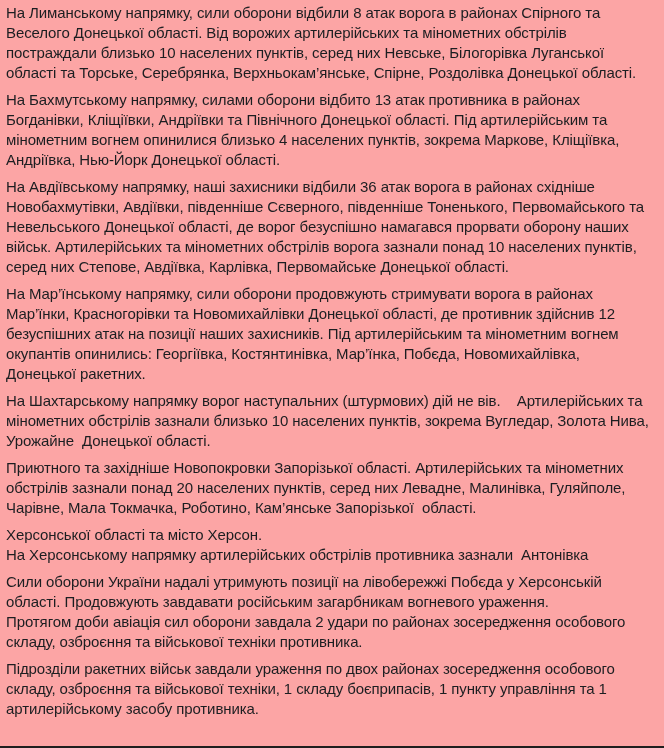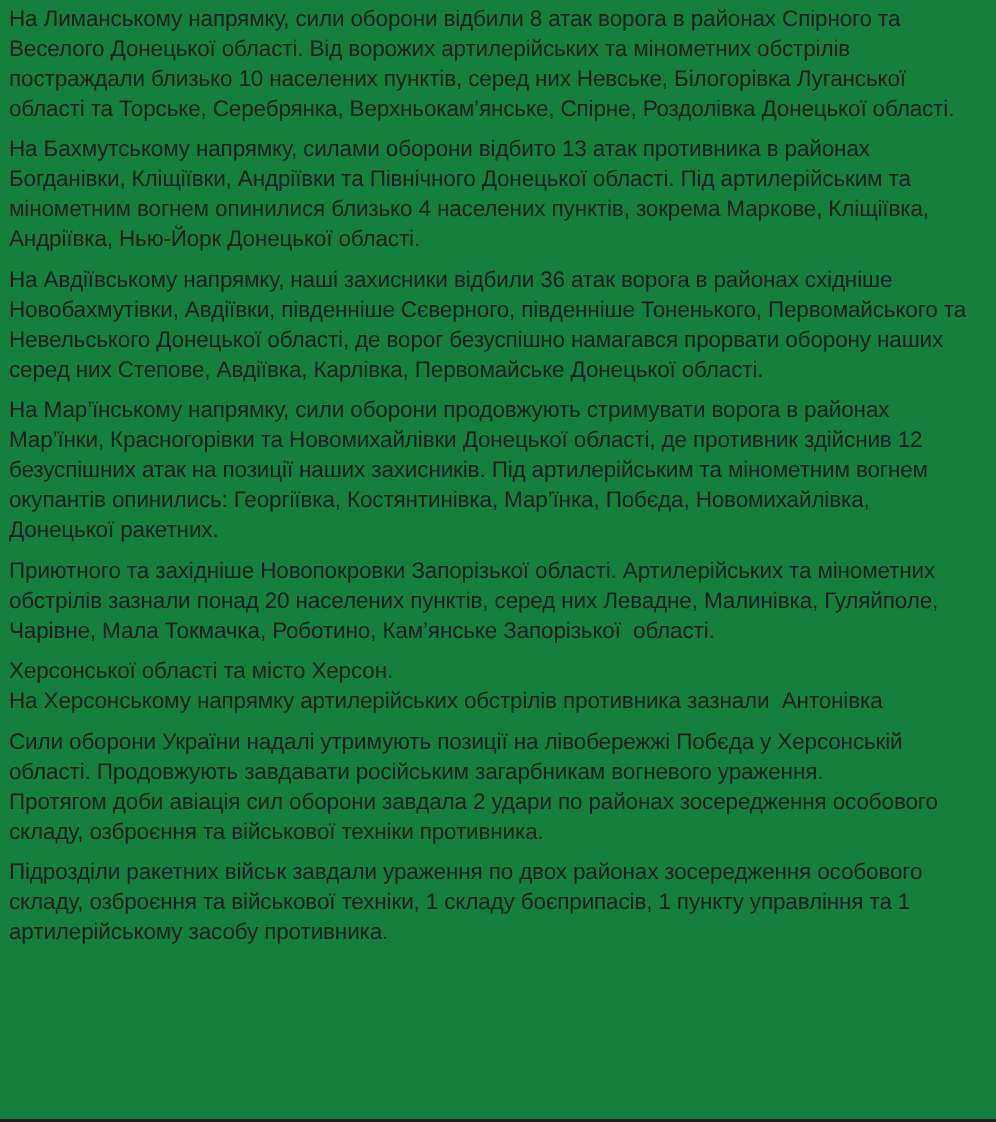--- a/index.html
+++ b/index.html
@@ -5,21 +5,21 @@
   html, body {
     margin: 0;
     padding: 0;
     background: #ffffff;
   }
   .page {
     position: relative;
     width: 664px;
     height: 748px;
     box-sizing: border-box;
-    background: #15803d;
+    background: #fca5a5;
     padding: 3px 10px 0 6px;
     border-bottom: 2px solid #1f1f1f;
     overflow: hidden;
     font-family: "Liberation Sans", sans-serif;
     font-size: 15px;
     line-height: 20px;
     letter-spacing: -0.1px;
     color: #1c1e21;
   }
   .para {
@@ -43,28 +43,34 @@
   <div class="para">
       <div class="line">На Бахмутському напрямку, силами оборони відбито 13 атак противника в районах</div>
       <div class="line">Богданівки, Кліщіївки, Андріївки та Північного Донецької області. Під артилерійським та</div>
       <div class="line">мінометним вогнем опинилися близько 4 населених пунктів, зокрема Маркове, Кліщіївка,</div>
       <div class="line">Андріївка, Нью-Йорк Донецької області.</div>
     </div>
   <div class="para">
       <div class="line">На Авдіївському напрямку, наші захисники відбили 36 атак ворога в районах східніше</div>
       <div class="line">Новобахмутівки, Авдіївки, південніше Сєверного, південніше Тоненького, Первомайського та</div>
       <div class="line">Невельського Донецької області, де ворог безуспішно намагався прорвати оборону наших</div>
+      <div class="line">військ. Артилерійських та мінометних обстрілів ворога зазнали понад 10 населених пунктів,</div>
       <div class="line">серед них Степове, Авдіївка, Карлівка, Первомайське Донецької області.</div>
     </div>
   <div class="para">
       <div class="line">На Мар’їнському напрямку, сили оборони продовжують стримувати ворога в районах</div>
       <div class="line">Мар’їнки, Красногорівки та Новомихайлівки Донецької області, де противник здійснив 12</div>
       <div class="line">безуспішних атак на позиції наших захисників. Під артилерійським та мінометним вогнем</div>
       <div class="line">окупантів опинились: Георгіївка, Костянтинівка, Мар’їнка, Побєда, Новомихайлівка,</div>
       <div class="line">Донецької ракетних.</div>
+    </div>
+  <div class="para">
+      <div class="line">На Шахтарському напрямку ворог наступальних (штурмових) дій не вів.    Артилерійських та</div>
+      <div class="line">мінометних обстрілів зазнали близько 10 населених пунктів, зокрема Вугледар, Золота Нива,</div>
+      <div class="line">Урожайне  Донецької області.</div>
     </div>
   <div class="para">
       <div class="line">Приютного та західніше Новопокровки Запорізької області. Артилерійських та мінометних</div>
       <div class="line">обстрілів зазнали понад 20 населених пунктів, серед них Левадне, Малинівка, Гуляйполе,</div>
       <div class="line">Чарівне, Мала Токмачка, Роботино, Кам’янське Запорізької  області.</div>
     </div>
   <div class="para">
       <div class="line">Херсонської області та місто Херсон.</div>
       <div class="line">На Херсонському напрямку артилерійських обстрілів противника зазнали  Антонівка</div>
     </div>

